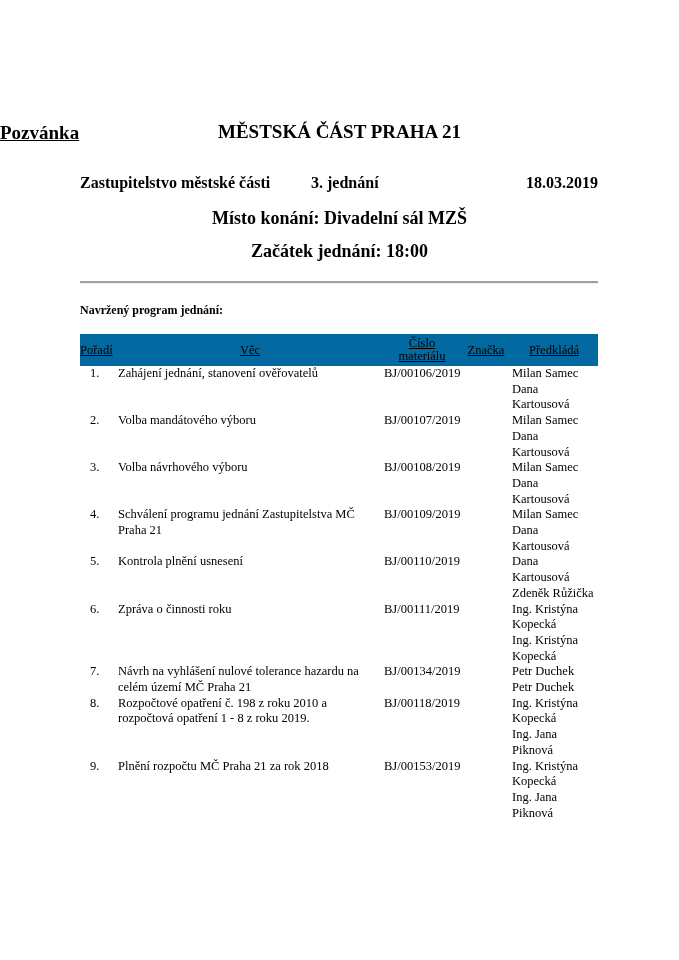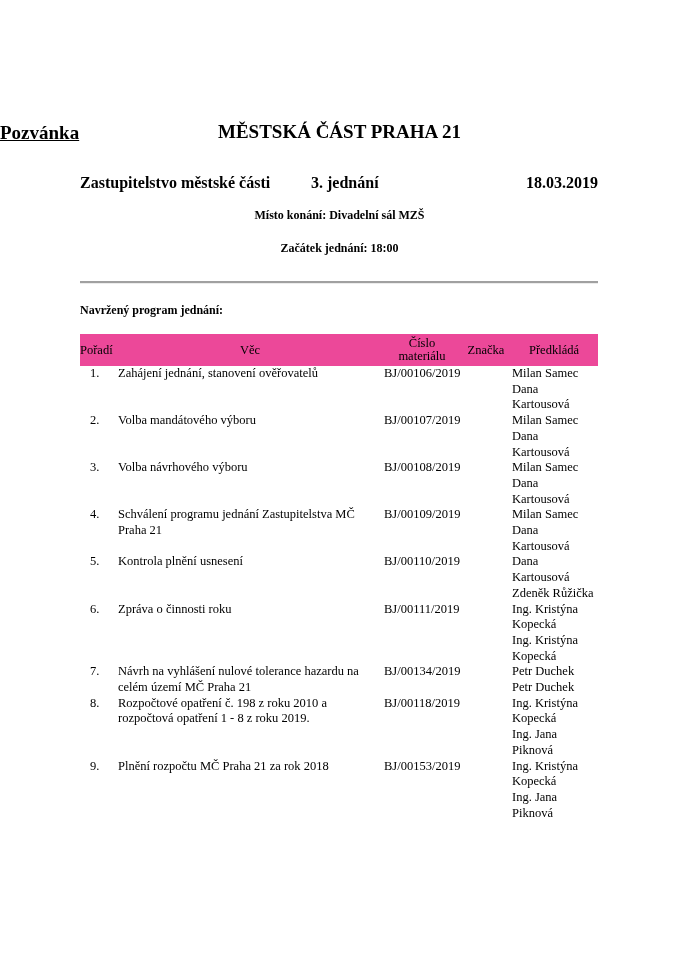--- a/index.html
+++ b/index.html
@@ -7,31 +7,31 @@
          font-family: "Liberation Serif", serif; color: #000; }
   .title { position: absolute; left: 0; width: 679px; top: 82px; text-align: center;
            font-weight: bold; font-size: 19px; margin-top: 39px; }
   .subtitle { position: absolute; left: 0; width: 679px; top: 122px; 
               font-weight: bold; font-size: 19px; text-decoration: underline; }
   .meta { position: absolute; top: 174px; font-weight: bold; font-size: 16px; }
   .meta-left { left: 80px; }
   .meta-mid { left: 311px; }
   .meta-right { right: 81px; }
   .center-line { position: absolute; left: 0; width: 679px; text-align: center;
-                 font-weight: bold; font-size: 12px; }
+                 font-weight: bold; font-size: 18px; }
   .place { top: 208px; }
   .start { top: 241px; }
   .rule { position: absolute; left: 80px; width: 518px; top: 281px; height: 2px;
           background: #a0a0a0; }
   .rule-shadow { position: absolute; left: 80px; width: 518px; top: 283px; height: 1px;
                  background: #ececec; }
   .section { position: absolute; left: 80px; top: 303px; font-weight: bold; font-size: 12px; }
   table { position: absolute; left: 80px; top: 334px; width: 518px; border-collapse: collapse;
           font-size: 12.5px; table-layout: fixed; }
-  thead tr { background: #ec4899; }
+  thead tr { background: #0369a1; text-decoration: underline; }
   th { font-weight: normal; padding: 0; height: 32px; vertical-align: middle; line-height: 13px; }
   td { padding: 0; vertical-align: top; line-height: 15.7px; }
   .c-ord { width: 38px; }
   .c-vec { width: 264px; }
   .c-cis { width: 80px; }
   .c-zn { width: 48px; }
   .c-pr { width: 88px; }
   th.c-ord { text-align: left; }
   th.c-vec, th.c-cis, th.c-zn, th.c-pr { text-align: center; }
   td.c-ord { text-align: left; padding-left: 10px; }

